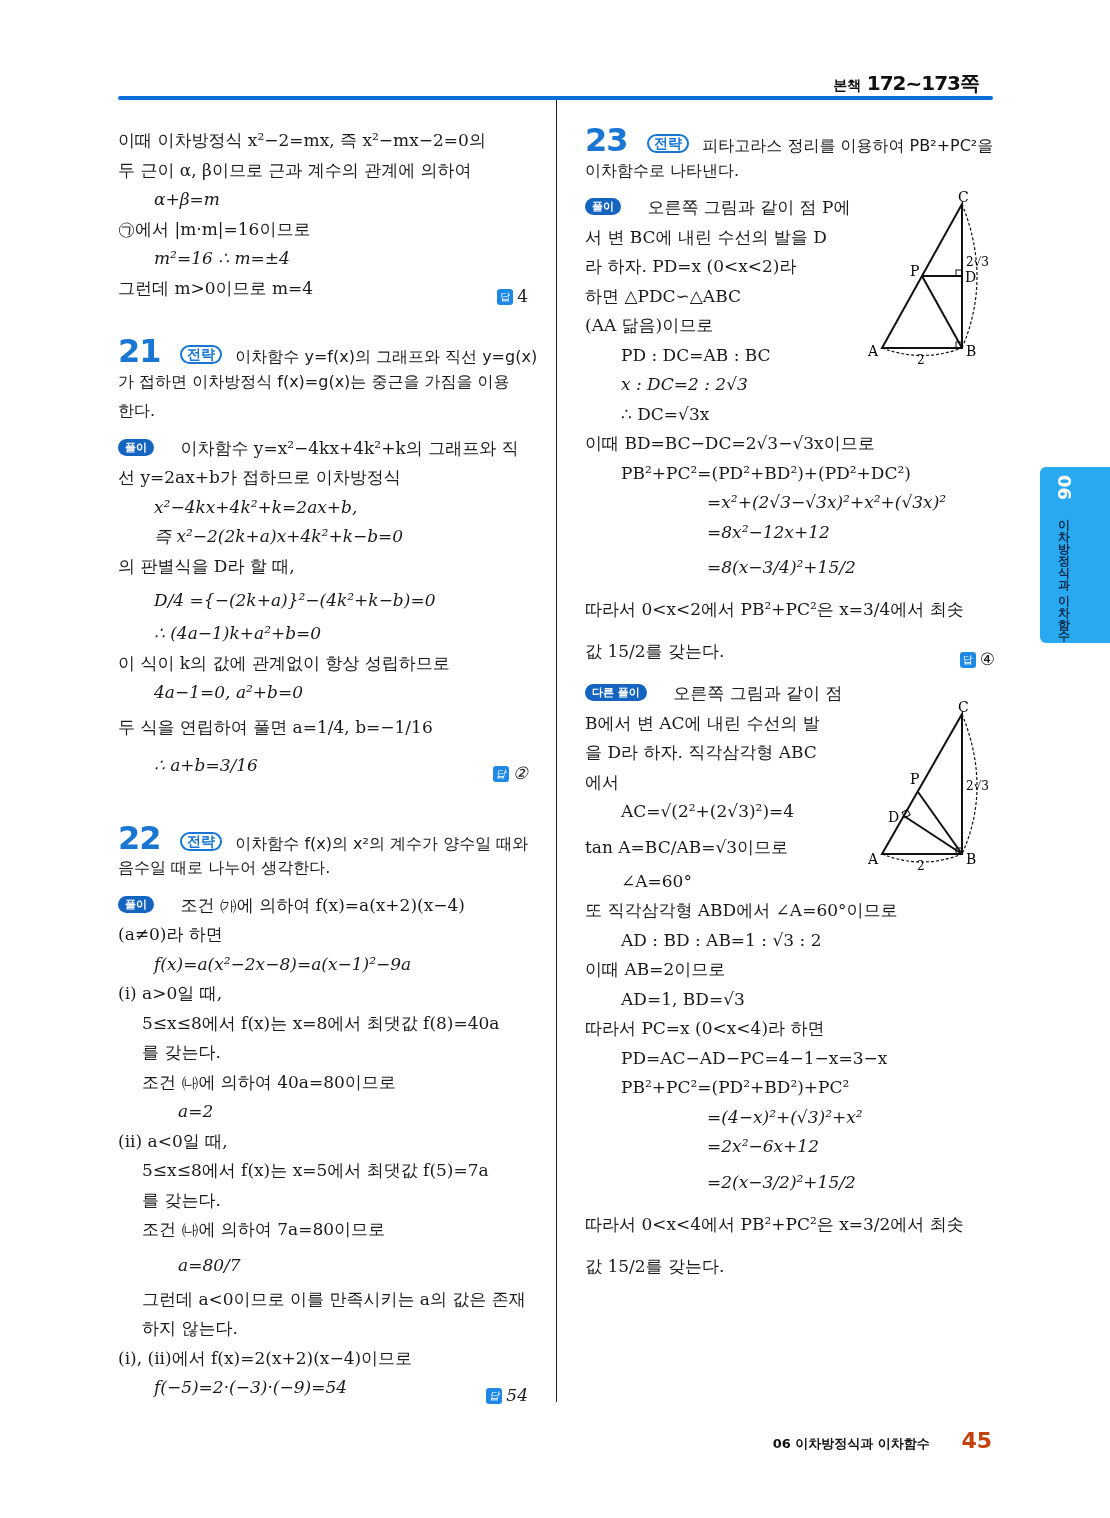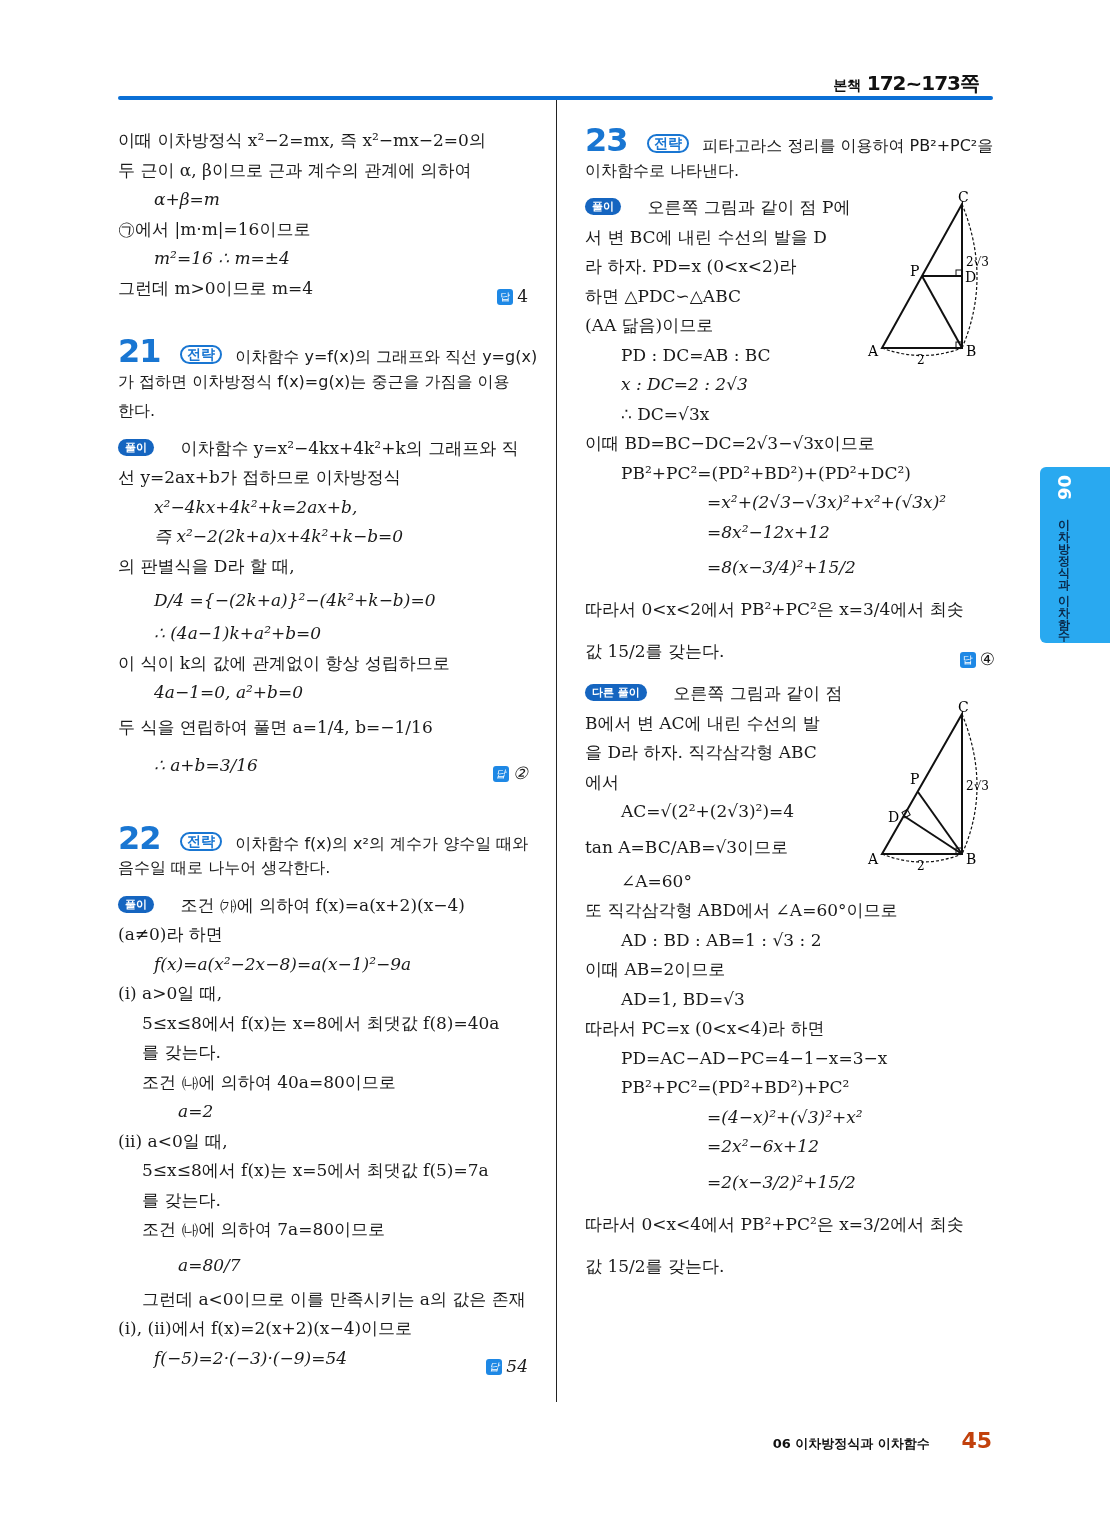--- a/index.html
+++ b/index.html
@@ -109,20 +109,21 @@
   <div class="line ind1" style="padding-left:24px">5≤x≤8에서 f(x)는 x=8에서 최댓값 f(8)=40a</div>
   <div class="line" style="padding-left:24px">를 갖는다.</div>
   <div class="line" style="padding-left:24px">조건 ㈏에 의하여 40a=80이므로</div>
   <div class="line ind2 m">a=2</div>
   <div class="line">(ii) a&lt;0일 때,</div>
   <div class="line" style="padding-left:24px">5≤x≤8에서 f(x)는 x=5에서 최댓값 f(5)=7a</div>
   <div class="line" style="padding-left:24px">를 갖는다.</div>
   <div class="line" style="padding-left:24px">조건 ㈏에 의하여 7a=80이므로</div>
   <div class="line ind2 m" style="height:40px;line-height:40px">a=80/7</div>
   <div class="line" style="padding-left:24px">그런데 a&lt;0이므로 이를 만족시키는 a의 값은 존재</div>
+  <div class="line" style="padding-left:24px">하지 않는다.</div>
   <div class="line">(i), (ii)에서 f(x)=2(x+2)(x−4)이므로</div>
   <div class="line ind1 m">
     <span>f(−5)=2·(−3)·(−9)=54</span>
     <span class="ans"><span class="ans-badge">답</span><span>54</span></span>
   </div>
 </div>
 
 <div class="col right">
   <div class="line">
     <span class="qnum">23</span>

